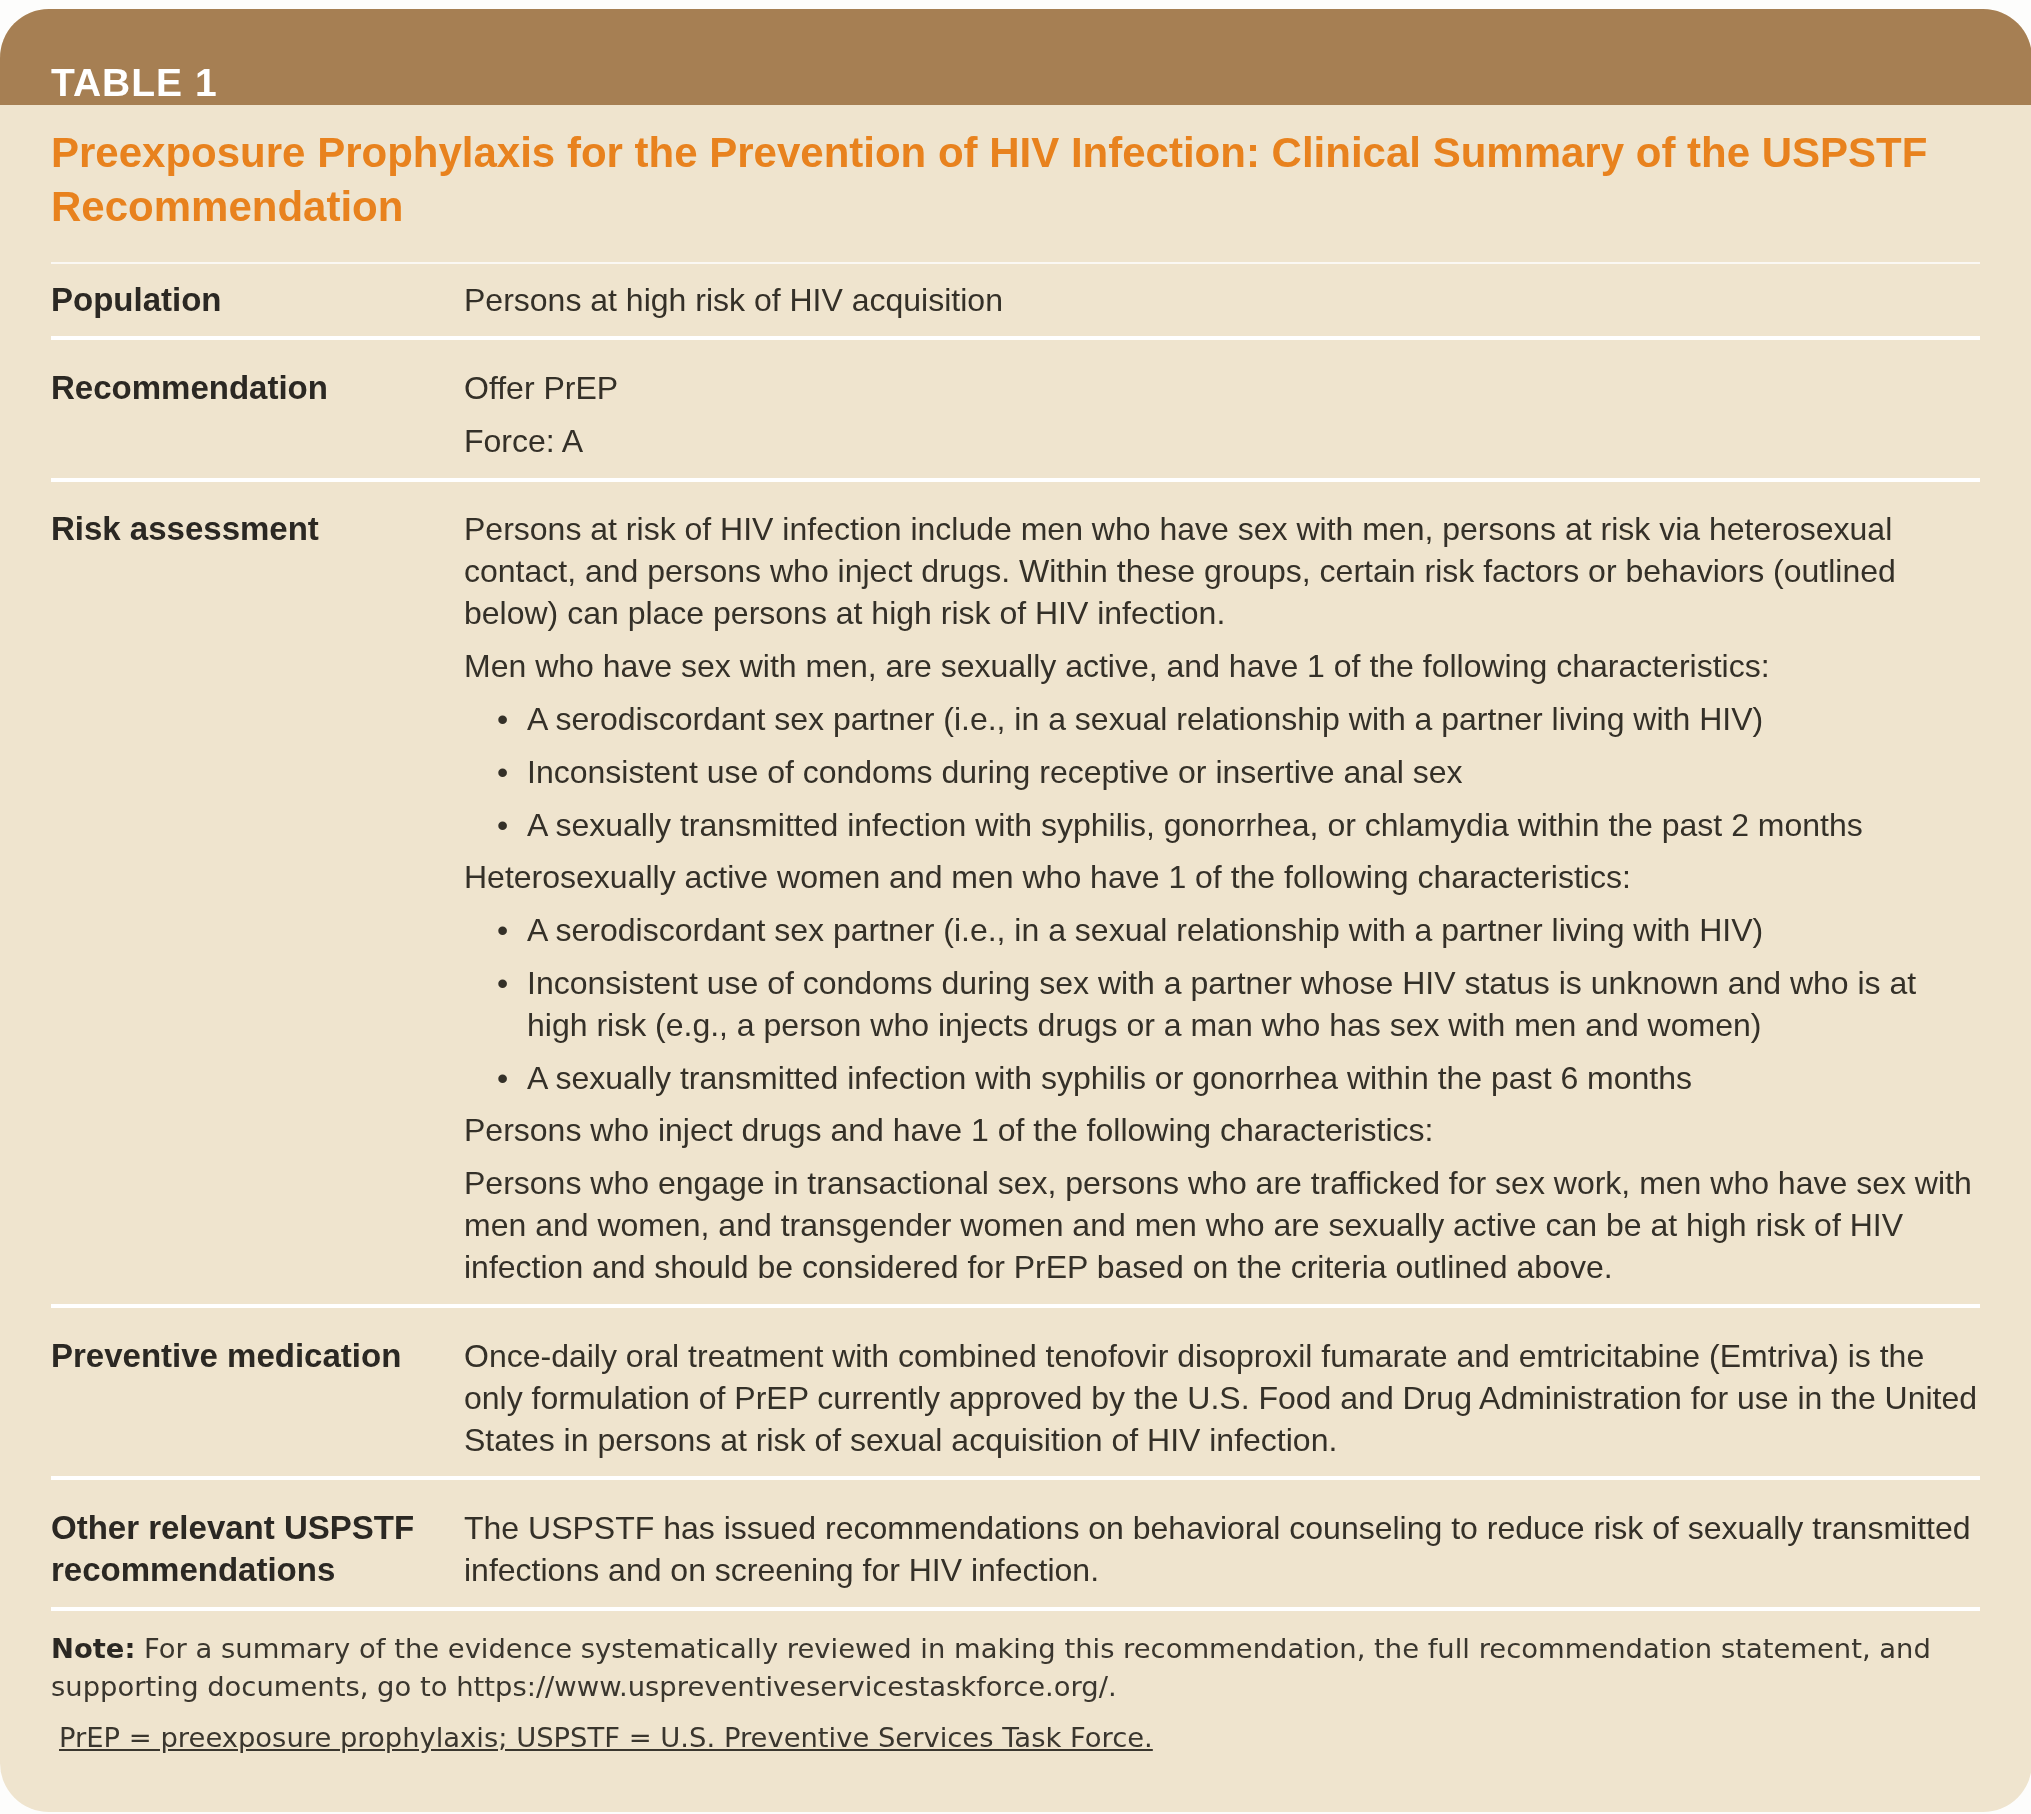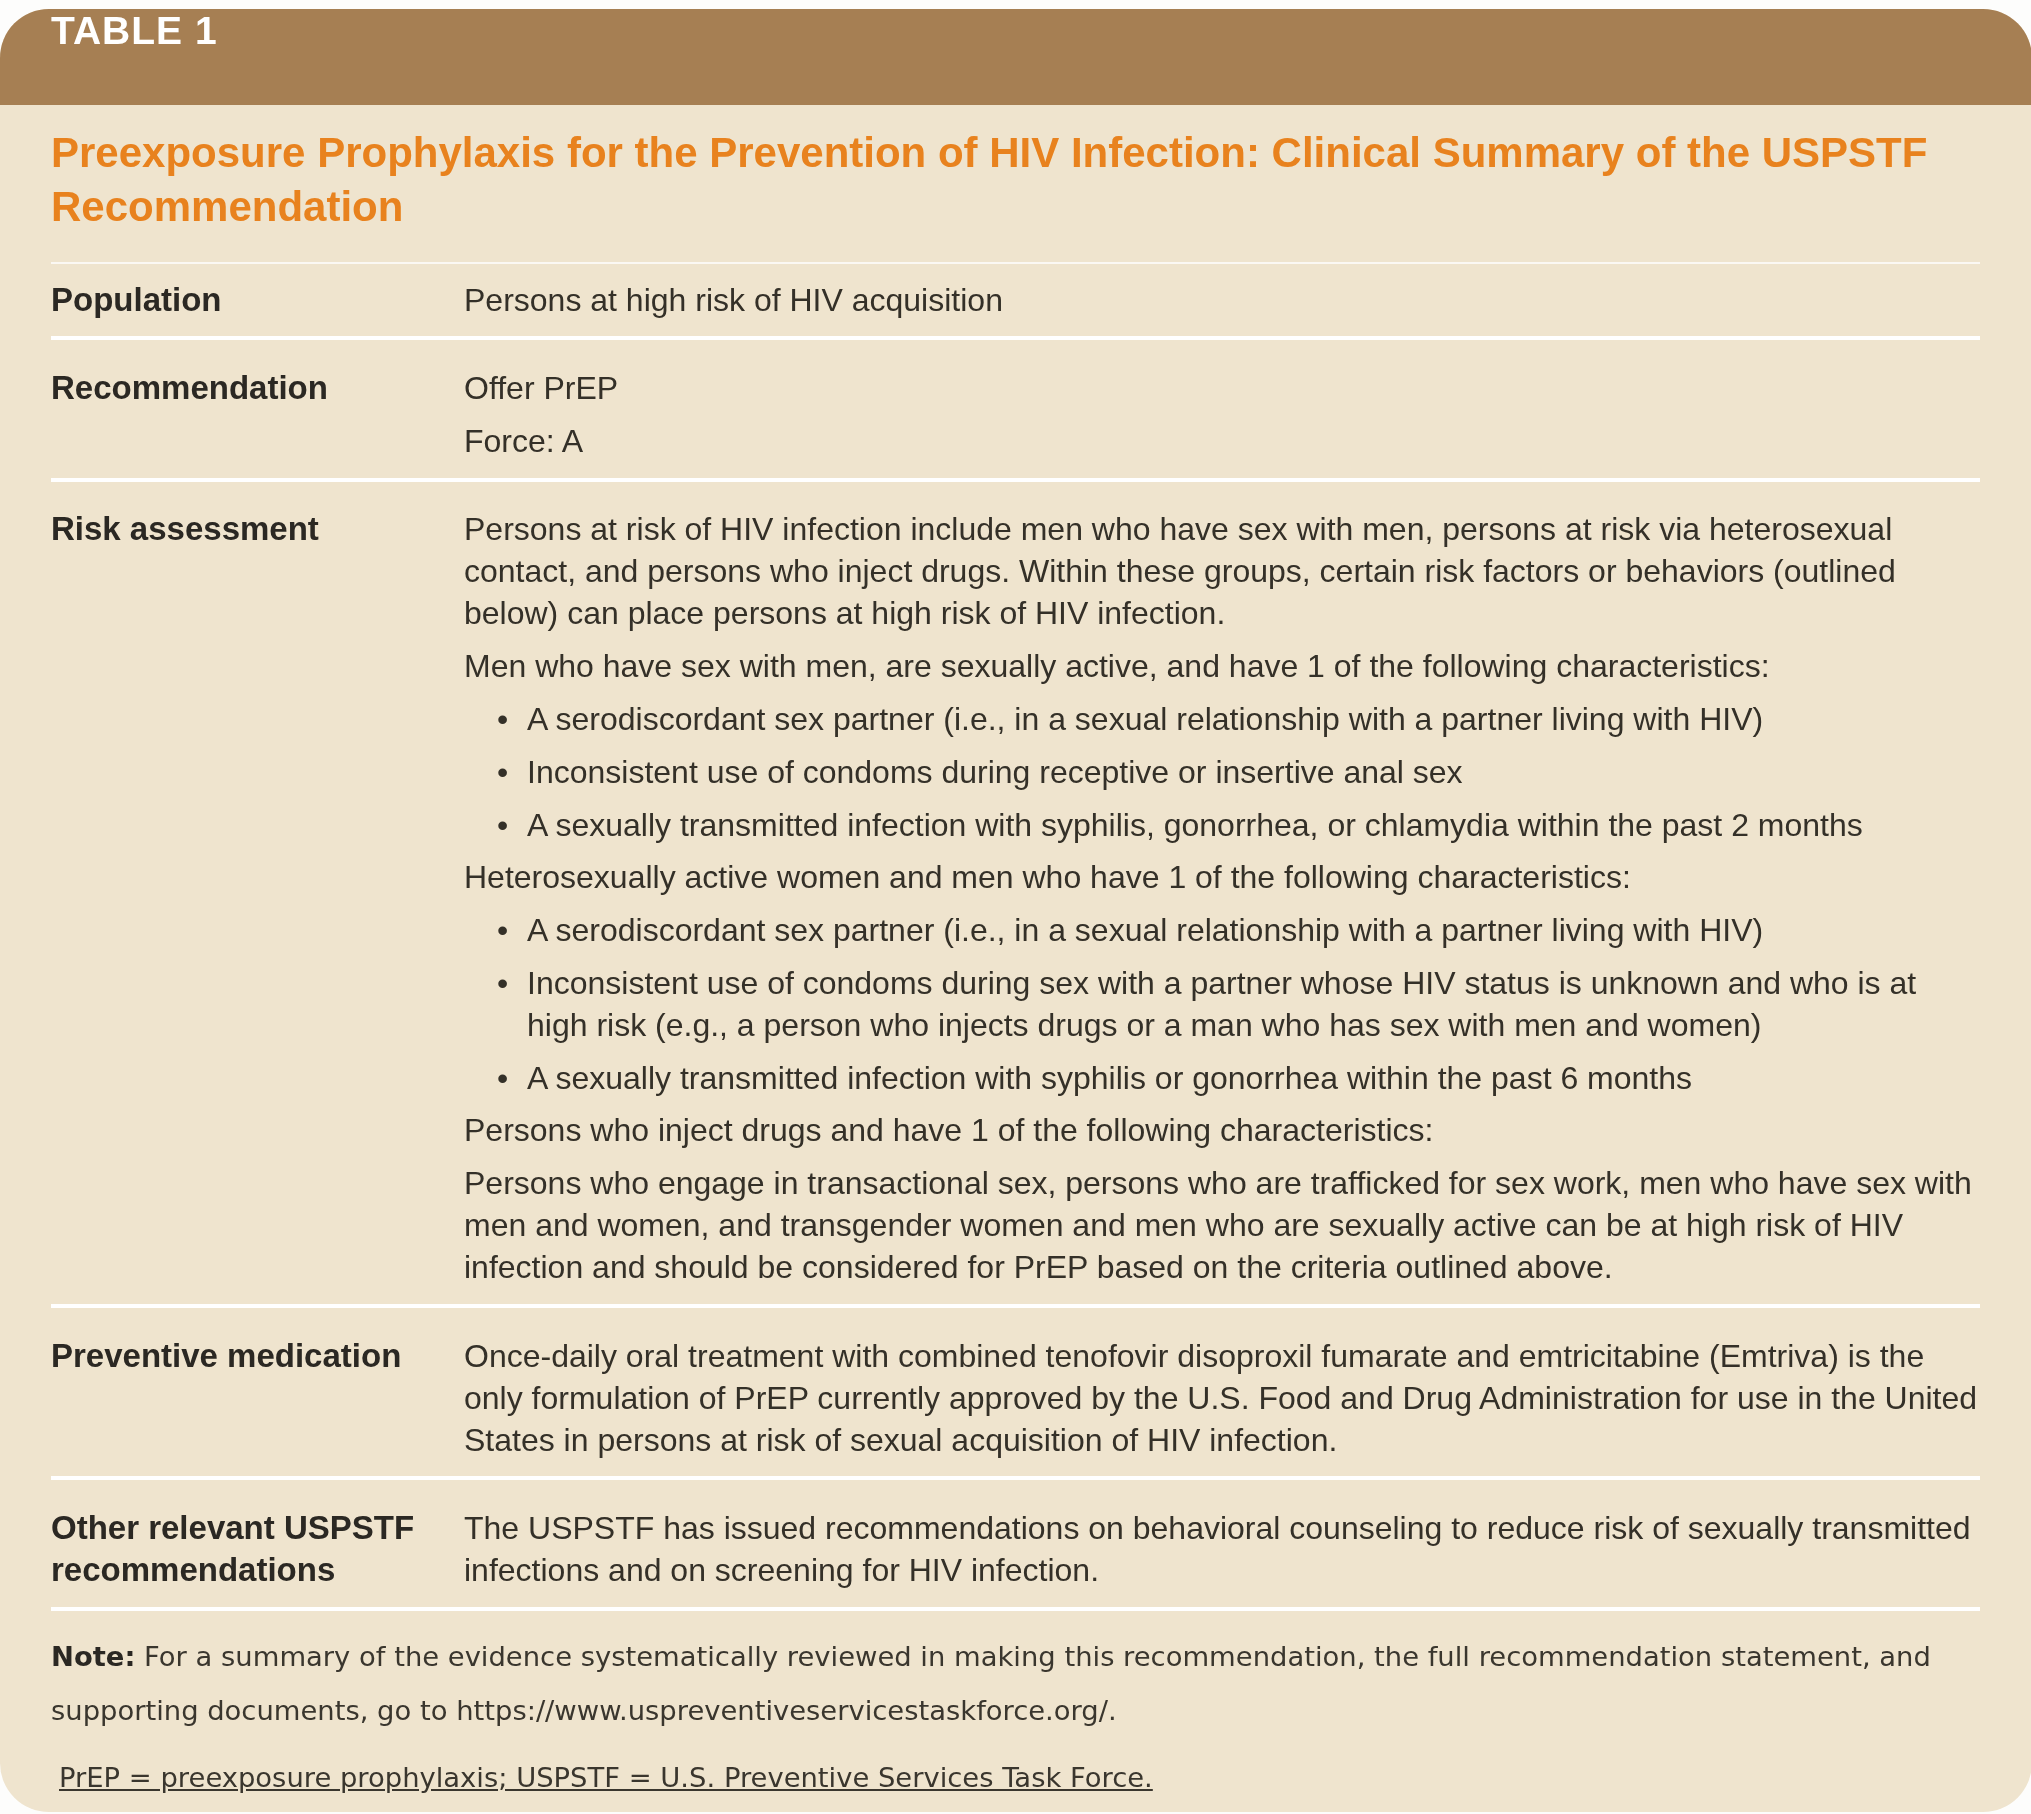--- a/index.html
+++ b/index.html
@@ -15,21 +15,21 @@
     left: 0; top: 8.8px;
     width: 2032px; height: 1803px;
     border-radius: 49px;
     overflow: hidden;
     background: var(--body-bg, #EFE4CE);
   }
   .card-header {
     height: 96px;
     background: var(--header-bg, #A67F53);
     display: flex;
-    align-items: flex-start;
+    align-items: flex-end;
     padding: 0 51px;
     box-sizing: border-box;
   }
   .table-tag {
     color: #ffffff;
     font-size: 39px;
     font-weight: 700;
     letter-spacing: 1px;
   }
   .card-body {
@@ -81,21 +81,21 @@
     content: "\2022";
     position: absolute;
     left: 33px;
     top: 0;
   }
   .footnotes {
     margin: 0 52px 0 51px;
     padding-top: 19.6px;
     font-family: "DejaVu Sans", sans-serif;
     font-size: 27.4px;
-    line-height: 54px;
+    line-height: 38px;
     color: #3a362e;
   }
   .footnote-note { margin: 0 0 12.7px 0; }
   .footnote-note b { color: #2b2823; }
   .footnote-abbrev { margin: 8px; text-decoration: underline; }
 </style>
 </head>
 <body style="--header-bg: #A67F53; --body-bg: #EFE4CE; --title-color: #E8821E;">
 
 <div class="card">

